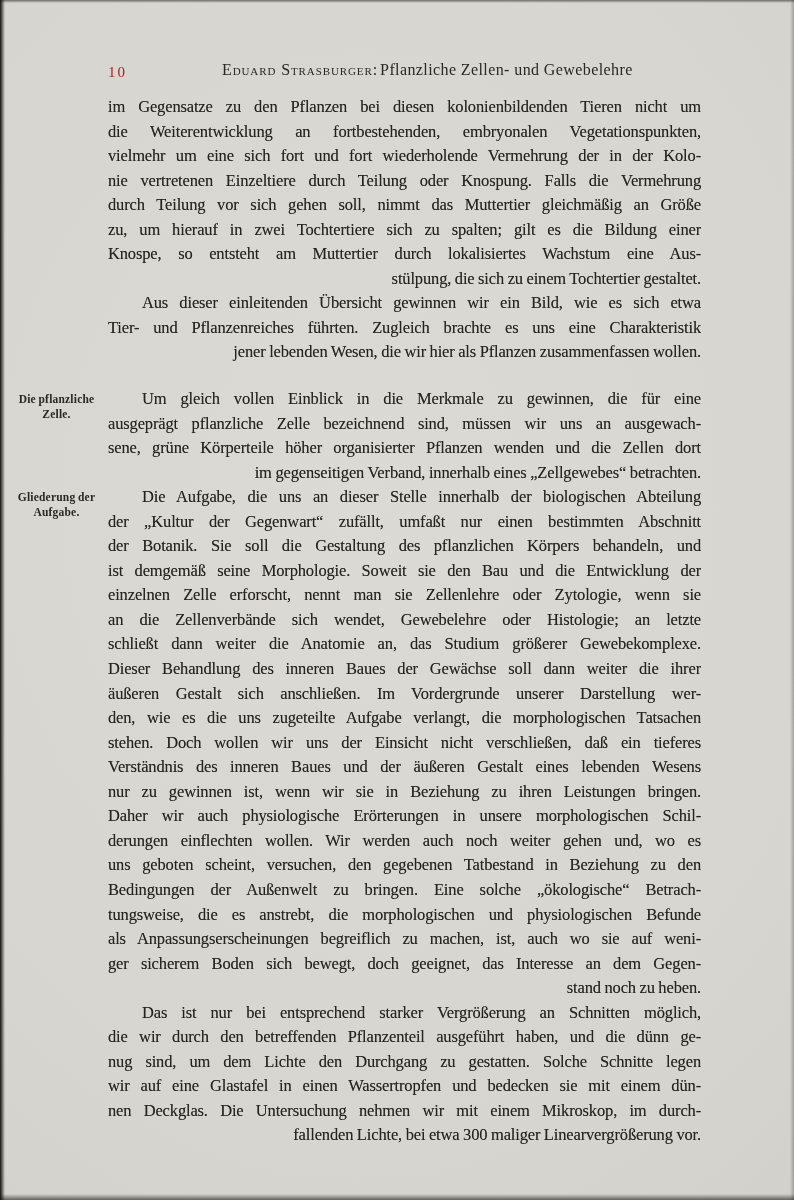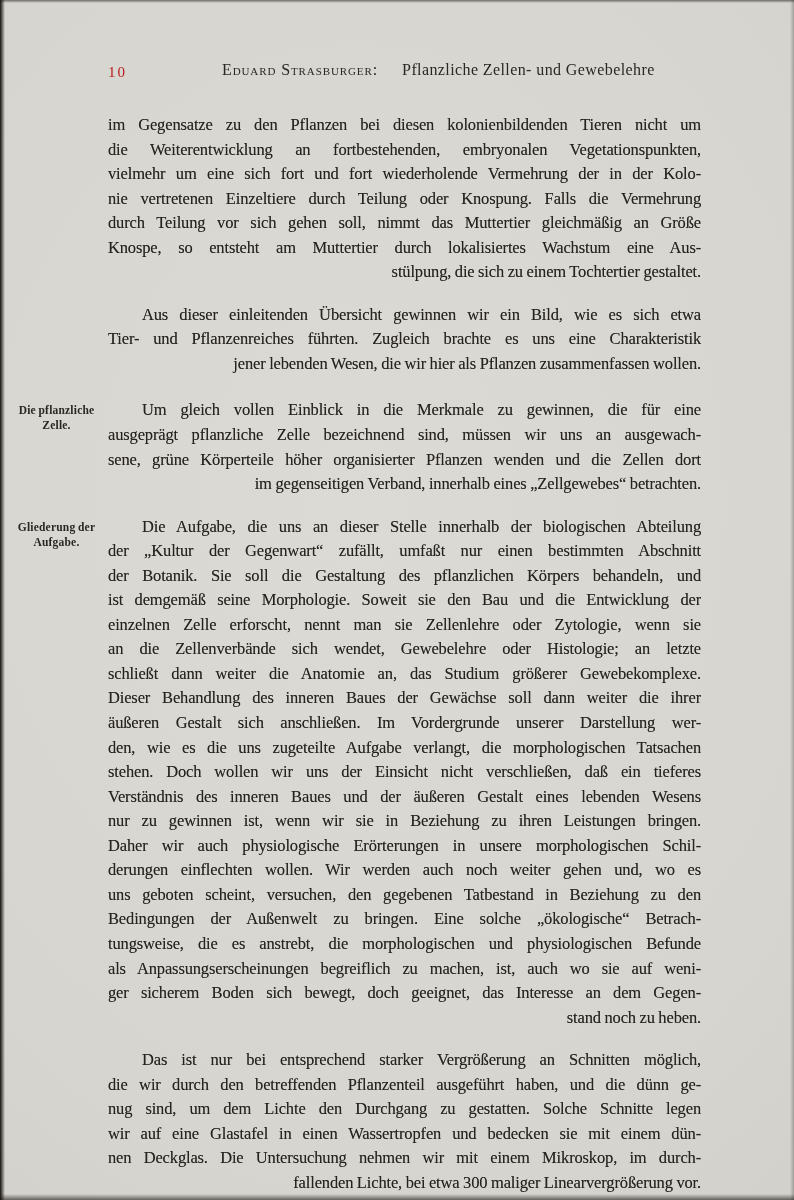--- a/index.html
+++ b/index.html
@@ -50,32 +50,32 @@
     position: absolute;
     left: 222px; top: 61px;
     font-size: 16px;
     letter-spacing: 0.4px;
     white-space: nowrap;
     color: #2b2824;
   }
   .running-header .author {
     font-variant: small-caps;
     letter-spacing: 0.9px;
-    margin-right: 24px;
+    margin-right: 2px;
   }
   .body-column {
     position: absolute;
     left: 108px; top: 97px;
     width: 593px;
     font-size: 16.5px;
     letter-spacing: -0.15px;
     word-spacing: -0.4px;
     text-shadow: 0 0 0.5px rgba(38,35,31,0.45);
   }
-  .paragraph { position: relative; margin-top: 18px; }
+  .paragraph { position: relative; }
   .paragraph.section-break { margin-top: 22px; }
   .bline {
     height: 24.55px;
     text-align: justify;
     overflow: hidden;
     white-space: normal;
   }
   .bline::after {
     content: "";
     display: inline-block;
@@ -113,20 +113,21 @@
   <span class="author">Eduard Strasburger:</span><span>Pflanzliche Zellen- und Gewebelehre</span>
 </div>
 
 <div class="body-column" id="body-column">
     <div class="paragraph">
       <div class="bline">im Gegensatze zu den Pflanzen bei diesen kolonienbildenden Tieren nicht um</div>
       <div class="bline">die Weiterentwicklung an fortbestehenden, embryonalen Vegetationspunkten,</div>
       <div class="bline">vielmehr um eine sich fort und fort wiederholende Vermehrung der in der Kolo-</div>
       <div class="bline">nie vertretenen Einzeltiere durch Teilung oder Knospung. Falls die Vermehrung</div>
       <div class="bline">durch Teilung vor sich gehen soll, nimmt das Muttertier gleichmäßig an Größe</div>
+      <div class="bline">zu, um hierauf in zwei Tochtertiere sich zu spalten; gilt es die Bildung einer</div>
       <div class="bline">Knospe, so entsteht am Muttertier durch lokalisiertes Wachstum eine Aus-</div>
       <div class="bline last">stülpung, die sich zu einem Tochtertier gestaltet.</div>
     </div>
     <div class="paragraph">
       <div class="bline indent">Aus dieser einleitenden Übersicht gewinnen wir ein Bild, wie es sich etwa</div>
       <div class="bline">Tier- und Pflanzenreiches führten. Zugleich brachte es uns eine Charakteristik</div>
       <div class="bline last">jener lebenden Wesen, die wir hier als Pflanzen zusammenfassen wollen.</div>
     </div>
     <div class="paragraph section-break">
       <div class="margin-note">Die pflanzliche Zelle.</div>

